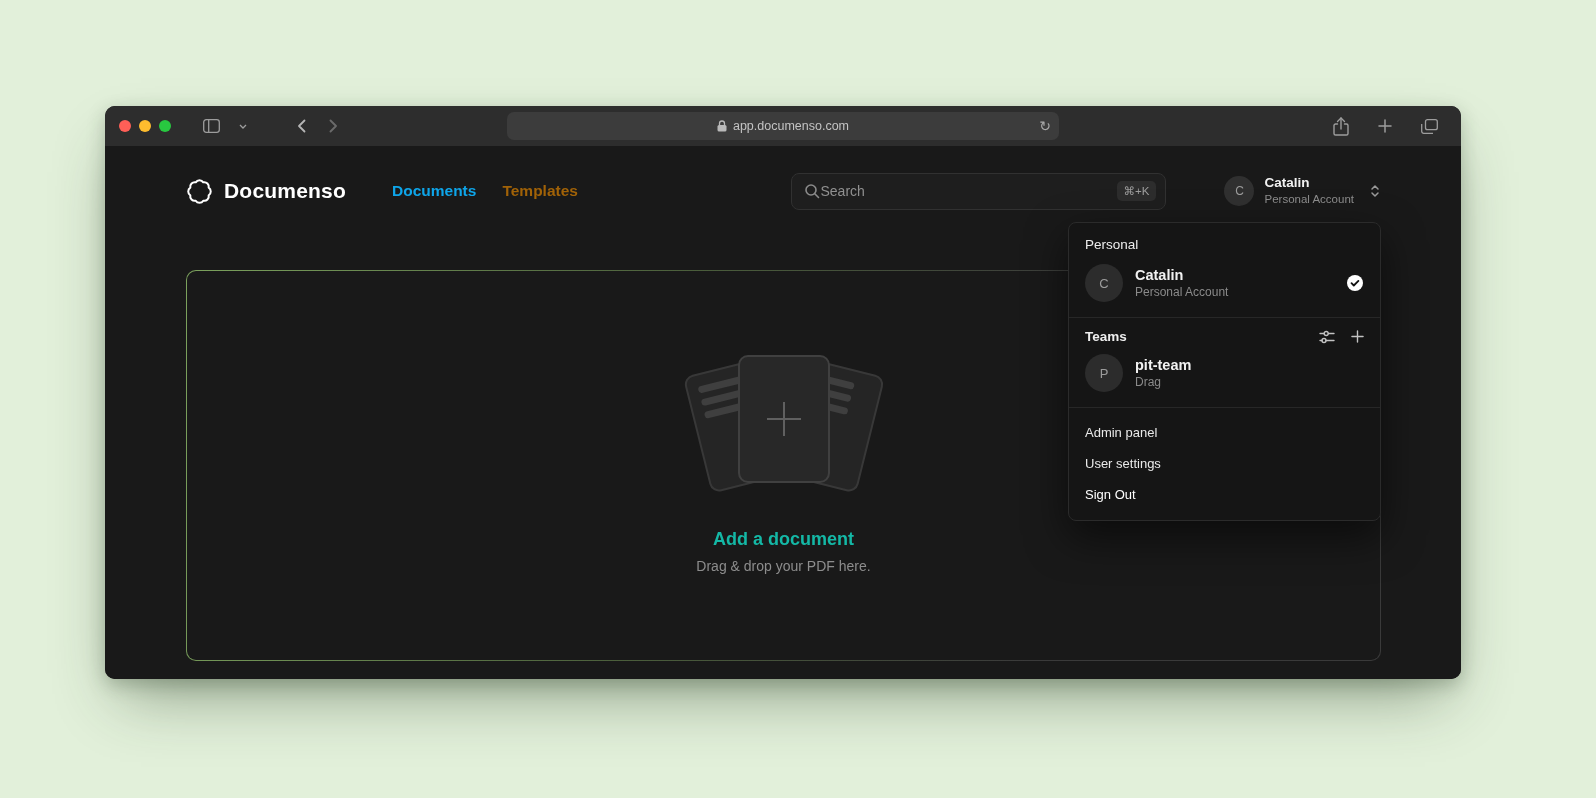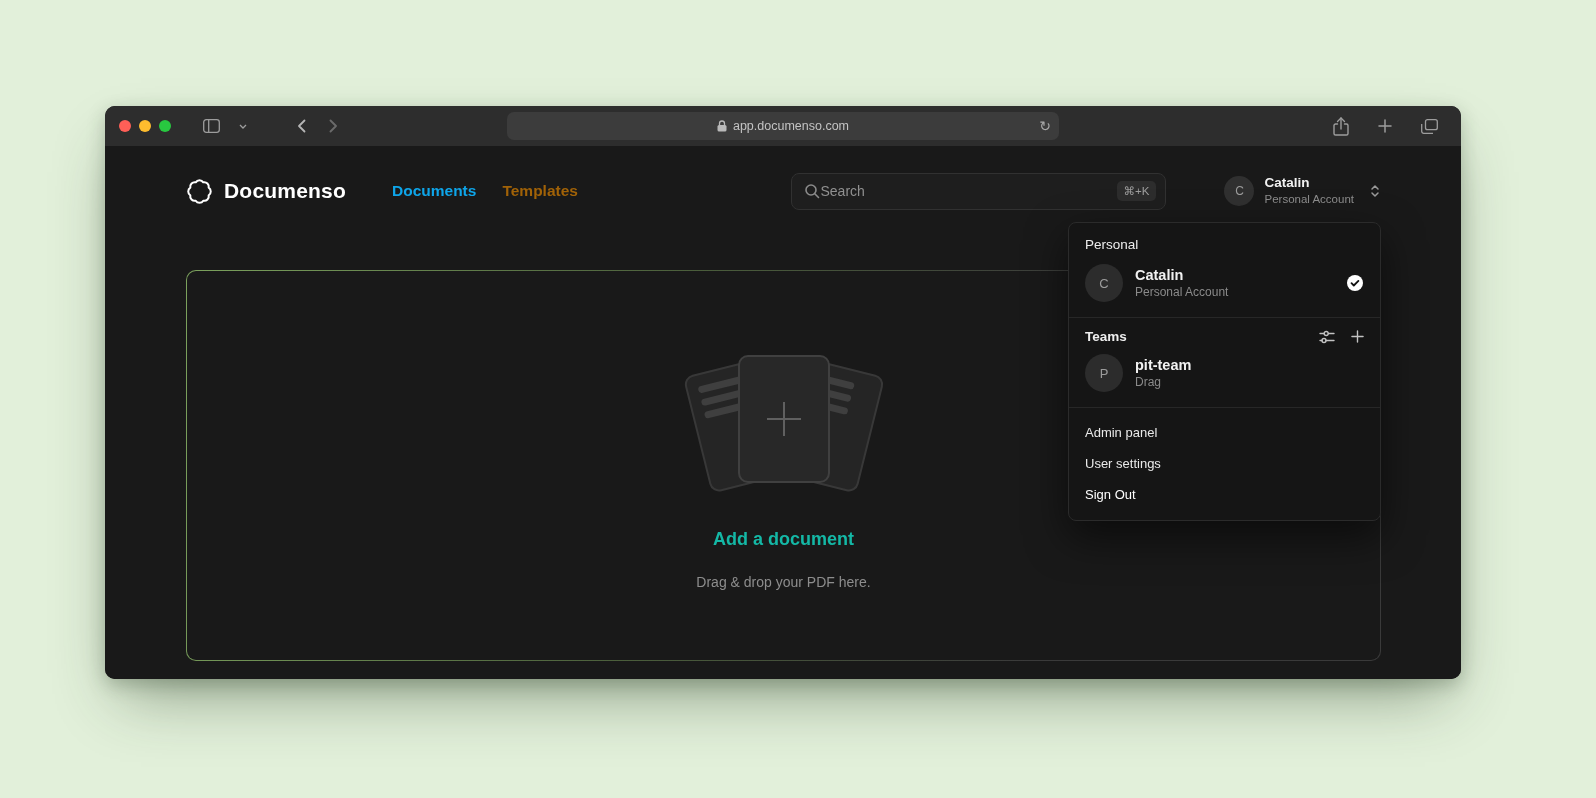--- a/index.html
+++ b/index.html
@@ -52,21 +52,21 @@
   .cards{position:relative;width:220px;height:152px}
   .card{position:absolute;width:86px;height:120px;border-radius:10px;background:#252525;border:2px solid #383838;padding:11px 10px}
   .card .line{display:block;height:7px;width:46px;border-radius:4px;background:#3f3f3f;margin-bottom:6px}
   .card.left{left:22px;top:14px;transform:rotate(-14deg)}
   .card.right{right:22px;top:14px;transform:rotate(14deg)}
   .card.center{left:50%;top:4px;margin-left:-46px;width:92px;height:128px;background:#282828;border-color:#404040;z-index:2}
   .plus-h,.plus-v{position:absolute;left:50%;top:50%;background:#606060}
   .plus-h{width:34px;height:2px;transform:translate(-50%,-50%)}
   .plus-v{width:2px;height:34px;transform:translate(-50%,-50%)}
   .dz-title{margin-top:26px;color:#14b8a6;font-size:18px;font-weight:700}
-  .dz-sub{margin-top:24px;color:#8d8d8d;font-size:14px}
+  .dz-sub{margin-top:8px;color:#8d8d8d;font-size:14px}
 
   
   .menu{position:absolute;top:76px;right:80px;width:313px;background:#151515;border:1px solid #2b2b2b;border-radius:8px;
     padding:8px 0 10px;box-shadow:0 16px 40px rgba(0,0,0,.55);z-index:10}
   .menu-label{padding:6px 16px;color:#ededed;font-size:13.5px;font-weight:400}
   .menu-row{display:flex;align-items:center;gap:12px;padding:6px 16px;cursor:pointer}
   .menu-avatar{width:38px;height:38px;border-radius:50%;background:#2c2c2c;color:#9c9c9c;font-size:13px;
     display:flex;align-items:center;justify-content:center;flex:none}
   .menu-col{display:flex;flex-direction:column;line-height:1.3}
   .menu-name{color:#f1f1f1;font-size:14.5px;font-weight:600}

